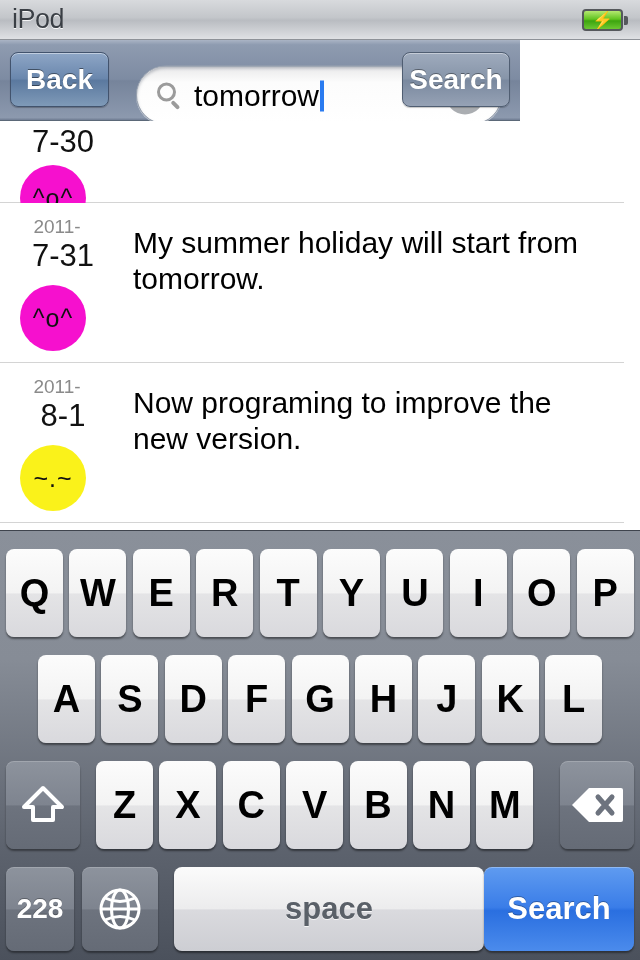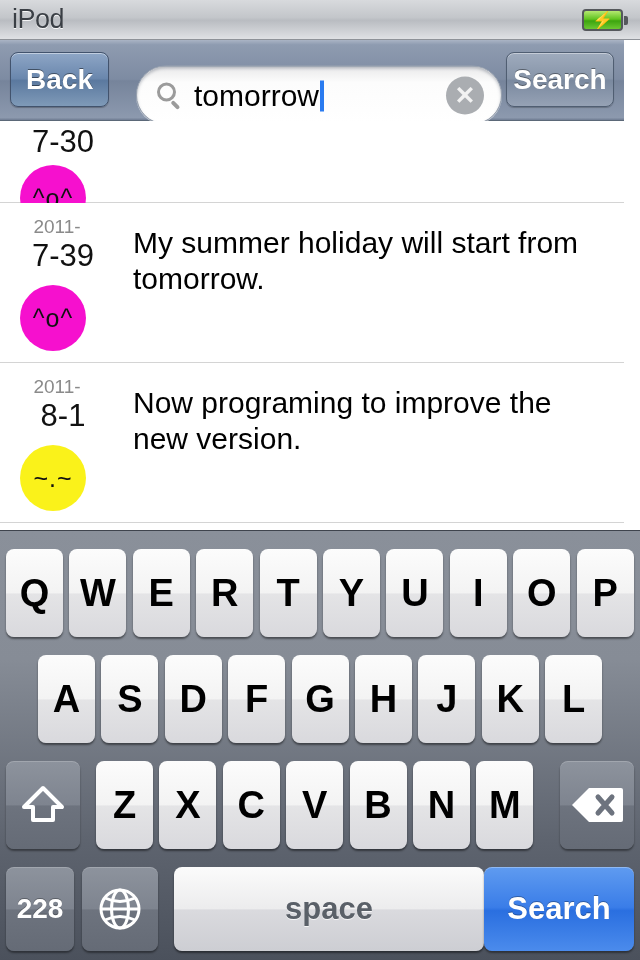--- a/index.html
+++ b/index.html
@@ -43,21 +43,21 @@
     position:absolute; right:0; top:7px; width:4px; height:9px;
     background:#55585c; border-radius:0 2px 2px 0;
   }
   .batt-bolt{
     position:absolute; left:50%; top:50%; transform:translate(-50%,-50%);
     font-size:17px; color:#14240a; line-height:1;
   }
 
   
   .nav-bar{
-    position:absolute; left:0; top:40px; width:624px; height:81px;
+    position:absolute; left:0; top:40px; width:520px; height:81px;
     background:linear-gradient(to bottom,#a9b4c6 0%,#8d9aae 3%,#7e8da4 50%,#73melt 50%,#768499 51%,#8995ab 100%);
     background:linear-gradient(to bottom,#aab4c5 0%,#8e9bb0 6%,#7d8ba2 49%,#76849b 51%,#8c99ae 97%,#6f7c92 100%);
     border-bottom:1px solid #5b6878;
   }
   .btn-back{
     position:absolute; left:10px; top:12px; width:99px; height:55px;
     border-radius:8px;
     background:linear-gradient(to bottom,#8ea6c6 0%,#6a87ad 48%,#5b799f 52%,#7f9ab8 100%);
     border:1px solid #42536d;
     box-shadow:inset 0 1px 0 rgba(255,255,255,.45), 0 1px 1px rgba(0,0,0,.25);
@@ -220,21 +220,21 @@
       </div>
       <div class="face" style="top:64px; background:#F610CE;">
           <span>^o^</span>
         </div>
       <div class="row-text"></div>
     </div>
 
     <div class="row" style="height:160px;">
       <div class="row-date" style="top:14px;">
         <div class="date-year">2011-</div>
-        <div class="date-md">7-39</div>
+        <div class="date-md">7-31</div>
       </div>
       <div class="face" style="top:82px; background:#F610CE;">
           <span>^o^</span>
         </div>
       <div class="row-text">My summer holiday will start from tomorrow.</div>
     </div>
 
     <div class="row" style="height:160px;">
       <div class="row-date" style="top:14px;">
         <div class="date-year">2011-</div>

